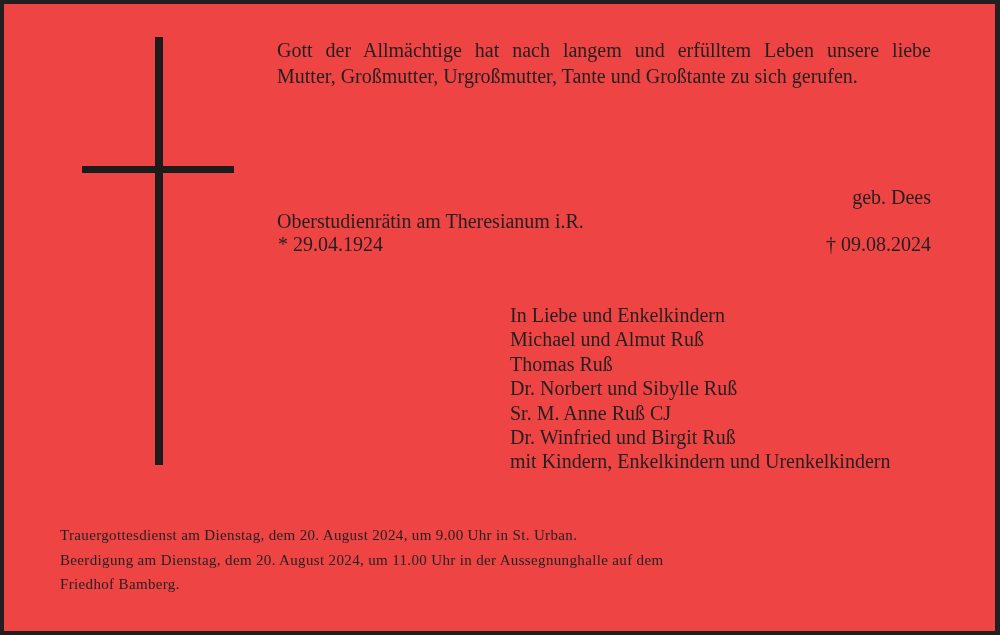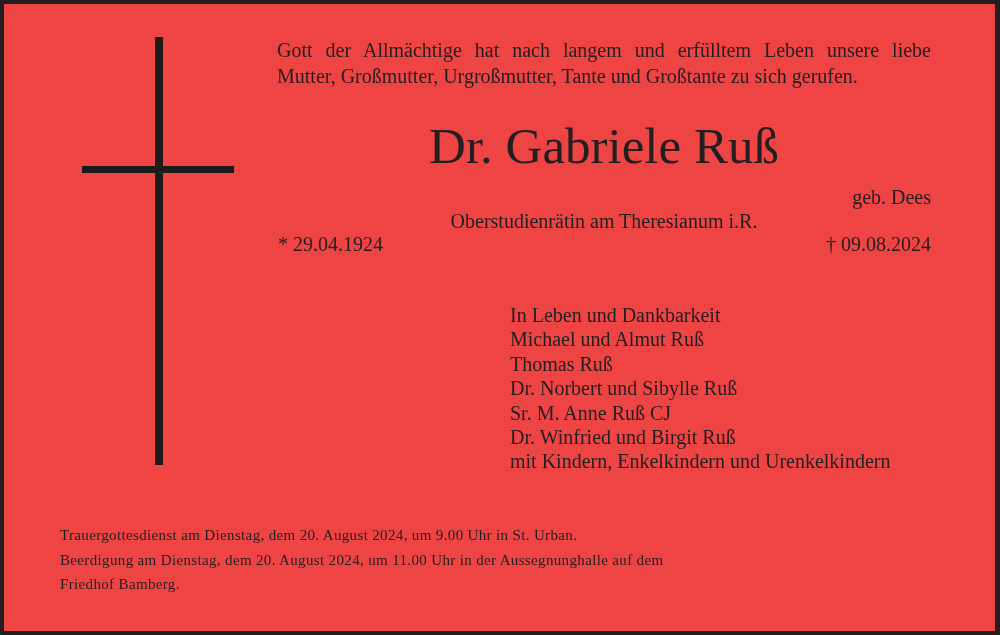--- a/index.html
+++ b/index.html
@@ -5,21 +5,21 @@
   html, body { margin:0; padding:0; }
   body { width:1000px; height:635px; background:#231f20; position:relative; overflow:hidden; font-family:"Liberation Serif","DejaVu Serif",serif; color:#231f20; }
   .card { position:absolute; left:4px; top:4px; width:991px; height:627px; background:#ef4444; }
   .cross-v { position:absolute; left:151px; top:33px; width:8px; height:428px; background:#1c1a1b; }
   .cross-h { position:absolute; left:78px; top:162px; width:152px; height:7px; background:#1c1a1b; }
   .intro { position:absolute; left:273px; top:33px; width:654px; font-size:20px; line-height:26px; text-align:justify; text-align-last:left; }
   .intro span { display:block; }
   .intro .l1 { text-align:justify; text-align-last:justify; }
   .name { position:absolute; left:273px; top:112px; width:654px; text-align:center; font-size:51px; line-height:60px; }
   .maiden { position:absolute; left:273px; top:181px; width:654px; text-align:right; font-size:20px; line-height:24px; }
-  .title { position:absolute; left:273px; top:205px; width:654px; text-align:center; font-size:20px; line-height:24px; }
+  .title { position:absolute; left:273px; top:205px; width:654px; font-size:20px; line-height:24px; }
   .born { position:absolute; left:274px; top:228px; font-size:20px; line-height:24px; }
   .died { position:absolute; right:64px; top:228px; font-size:20px; line-height:24px; }
   .mourners { position:absolute; left:506px; top:299px; font-size:20px; line-height:24.4px; }
   .mourners div { white-space:nowrap; }
   .service { position:absolute; left:56px; top:519px; font-size:15px; line-height:24.5px; letter-spacing:0.35px; }
   .service div { white-space:nowrap; }
 </style>
 </head>
 <body>
 
@@ -27,28 +27,27 @@
   <div>
     <div class="cross-v"></div>
     <div class="cross-h"></div>
   </div>
 
   <div class="intro">
     <span class="l1">Gott der Allmächtige hat nach langem und erfülltem Leben unsere liebe</span>
     <span>Mutter, Großmutter, Urgroßmutter, Tante und Großtante zu sich gerufen.</span>
   </div>
 
-  <div class="name">Dr. Gabriele Ruß</div>
   <div class="maiden">geb. Dees</div>
   <div class="title">Oberstudienrätin am Theresianum i.R.</div>
   <div class="born">* 29.04.1924</div>
   <div class="died">† 09.08.2024</div>
 
   <div class="mourners">
-    <div>In Leben und Dankbarkeit</div>
+    <div>In Liebe und Enkelkindern</div>
     <div>Michael und Almut Ruß</div>
     <div>Thomas Ruß</div>
     <div>Dr. Norbert und Sibylle Ruß</div>
     <div>Sr. M. Anne Ruß CJ</div>
     <div>Dr. Winfried und Birgit Ruß</div>
     <div>mit Kindern, Enkelkindern und Urenkelkindern</div>
   </div>
 
   <div class="service">
     <div>Trauergottesdienst am Dienstag, dem 20. August 2024, um 9.00 Uhr in St. Urban.</div>

